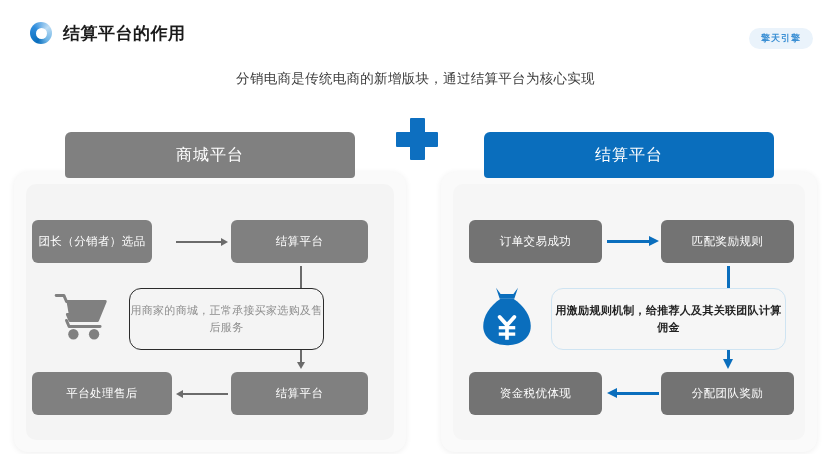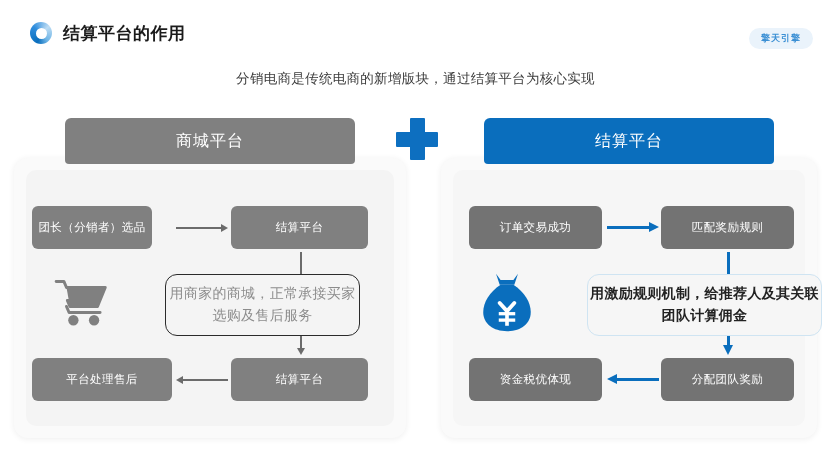--- a/index.html
+++ b/index.html
@@ -32,21 +32,21 @@
     background: #eaf3fb; color: #3a8fd4;
     border-radius: 11px; padding: 4px 12px;
     font-size: 9px; font-weight: bold; letter-spacing: 1px;
   }
   .subtitle {
     position: absolute; top: 70px; left: 0; width: 831px;
     text-align: center; font-size: 13.5px; color: #3c3c3c; letter-spacing: .3px;
   }
 
   
-  .panel { position: absolute; top: 118px; }
+  .panel { position: absolute; top: 132px; }
   .panel.left  { left: 14px;  width: 392px; }
   .panel.right { left: 441px; width: 376px; }
 
   .panel-header {
     position: relative; z-index: 3;
     margin: 0 auto; width: 290px; height: 46px;
     border-radius: 6px 6px 4px 4px;
     display: flex; align-items: center; justify-content: center;
     color: #ffffff; font-size: 16px; letter-spacing: 1px;
   }
@@ -133,23 +133,22 @@
   
   .a-r-bot  { left: 154px; top: 206px; width: 52px; height: 8px; }
   .a-r-bot  .line { left: 7px; top: 2px; width: 45px; height: 3px; background: #0a6ebd; }
   .a-r-bot  .head { left: 0; top: -2px; border-right: 10px solid #0a6ebd; border-top: 5.5px solid transparent; border-bottom: 5.5px solid transparent; }
 
   
   .note {
     position: absolute;
     display: flex; align-items: center; justify-content: center;
     text-align: center; line-height: 1.55;
-    font-size: 14px; letter-spacing: .3px;
+    font-size: 11px; letter-spacing: .3px;
     border-radius: 12px;
-    margin-left: 36px;
   }
   .note.gray  { left: 103px; top: 104px; width: 195px; height: 62px;
                 border: 1.3px solid #2b2b2b; color: #8c8c8c; background: #f4f4f4; }
   .note.blue  { left: 98px;  top: 104px; width: 235px; height: 62px;
                 border: 1.3px solid #cfe4f2; color: #222222; background: #f6f6f6; font-weight: bold; }
 
   
   .icon-cart { position: absolute; left: 28px; top: 108px; width: 56px; height: 50px; }
   .icon-bag  { position: absolute; left: 28px; top: 100px; width: 52px; height: 64px; }
 </style>

